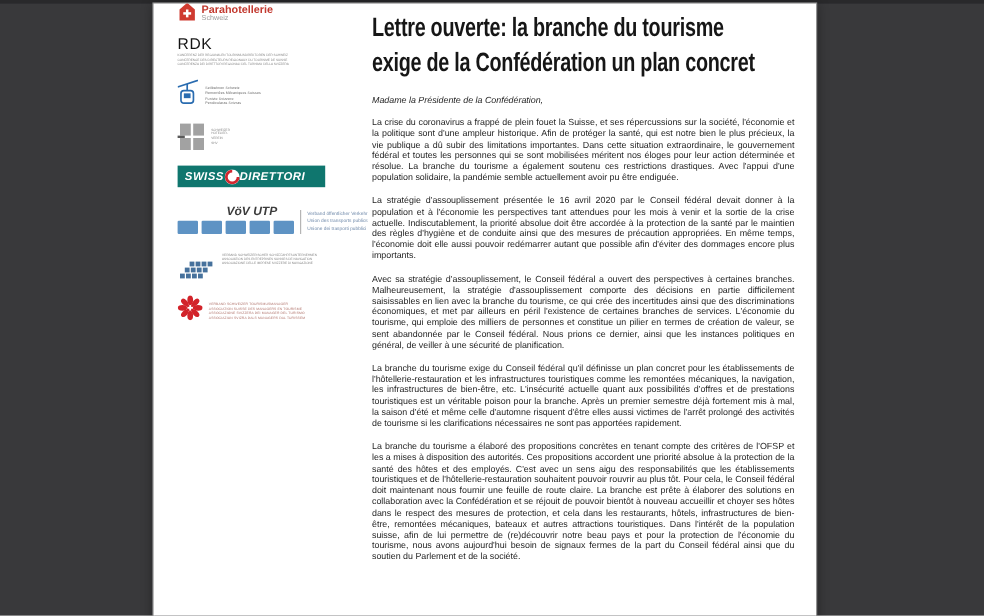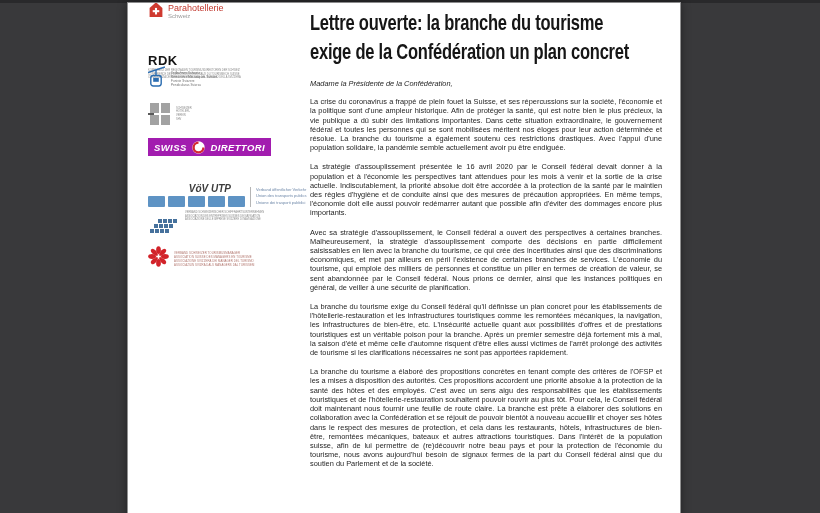--- a/index.html
+++ b/index.html
@@ -17,42 +17,42 @@
     box-shadow: 0 0 0 1px rgba(230,230,230,.55), 0 0 10px rgba(0,0,0,.45);
   }
   
   .logos { position: absolute; left: 20px; top: 0; width: 150px; }
   .logo { position: absolute; }
   .tiny { color: #6b6b6b; font-size: 3px; line-height: 4.2px; letter-spacing: .1px; white-space: nowrap; }
   .tiny2 { color: #8a8a8a; font-size: 2.6px; line-height: 3.6px; white-space: nowrap; }
 
   .lg-para { top: -2px; left: 0; display: flex; align-items: flex-start; }
   .lg-para .txt { margin-left: 4px; padding-top: 3px; }
-  .lg-para .l1 { color: #c2392f; font-weight: normal; font-size: 9px; line-height: 9px; }
+  .lg-para .l1 { color: #c2392f; font-weight: bold; font-size: 9px; line-height: 9px; }
   .lg-para .l2 { color: #9a9a9a; font-size: 6px; line-height: 7px; }
 
   .lg-rdk { top: 27px; left: 0; }
-  .lg-rdk .t { font-weight: bold; font-size: 13px; line-height: 13px; color: #141414; letter-spacing: .5px; margin-top: 24px; }
+  .lg-rdk .t { font-weight: normal; font-size: 13px; line-height: 13px; color: #141414; letter-spacing: .5px; }
   .lg-rdk .sub { margin-top: 2px; }
 
   .lg-seil { top: 63px; left: 0; display: flex; align-items: center; }
   .lg-seil .txt { margin-left: 6px; }
 
   .lg-hot { top: 100px; left: 2px; display: flex; align-items: center; }
   .lg-hot .grid { position: relative; width: 21px; height: 22px; }
   .lg-hot .grid i { position: absolute; background: #a2a2a2; }
   .lg-hot .txt { margin-left: 5px; }
 
   .lg-snow {
-    top: 135px; left: 0; width: 123px; height: 18px; background: #a21caf;
-    display: flex; align-items: center; justify-content: space-between; padding: 0 6px;
+    top: 135px; left: 0; width: 123px; height: 18px; background: #0f766e;
+    display: flex; align-items: center; justify-content: flex-start; padding: 0 6px;
   }
   .lg-snow span { color: #fff; font-weight: bold; font-style: italic; font-size: 9.5px; letter-spacing: .4px; }
 
-  .lg-voev { top: 180px; left: 0; display: flex; align-items: flex-end; }
+  .lg-voev { top: 168px; left: 0; display: flex; align-items: flex-end; }
   .lg-voev .left { width: 97px; }
   .lg-voev .t { text-align: right; font-weight: bold; font-style: italic; font-size: 10px; color: #3c3c3c; padding-right: 14px; }
   .lg-voev .squares { display: flex; margin-top: 2px; }
   .lg-voev .squares i { width: 17px; height: 11px; background: #5e93c4; margin-right: 3px; border-radius: 1px; }
   .lg-voev .squares i:last-child { margin-right: 0; }
   .lg-voev .right { border-left: 1px solid #b5b5b5; margin-left: 5px; padding-left: 5px; padding-bottom: 1px; }
   .lg-voev .right div { color: #6d87a8; font-size: 4px; line-height: 6.5px; white-space: nowrap; }
 
   .lg-vssu { top: 206px; left: 2px; display: flex; align-items: center; }
   .lg-vssu .rows .r { height: 5px; }

